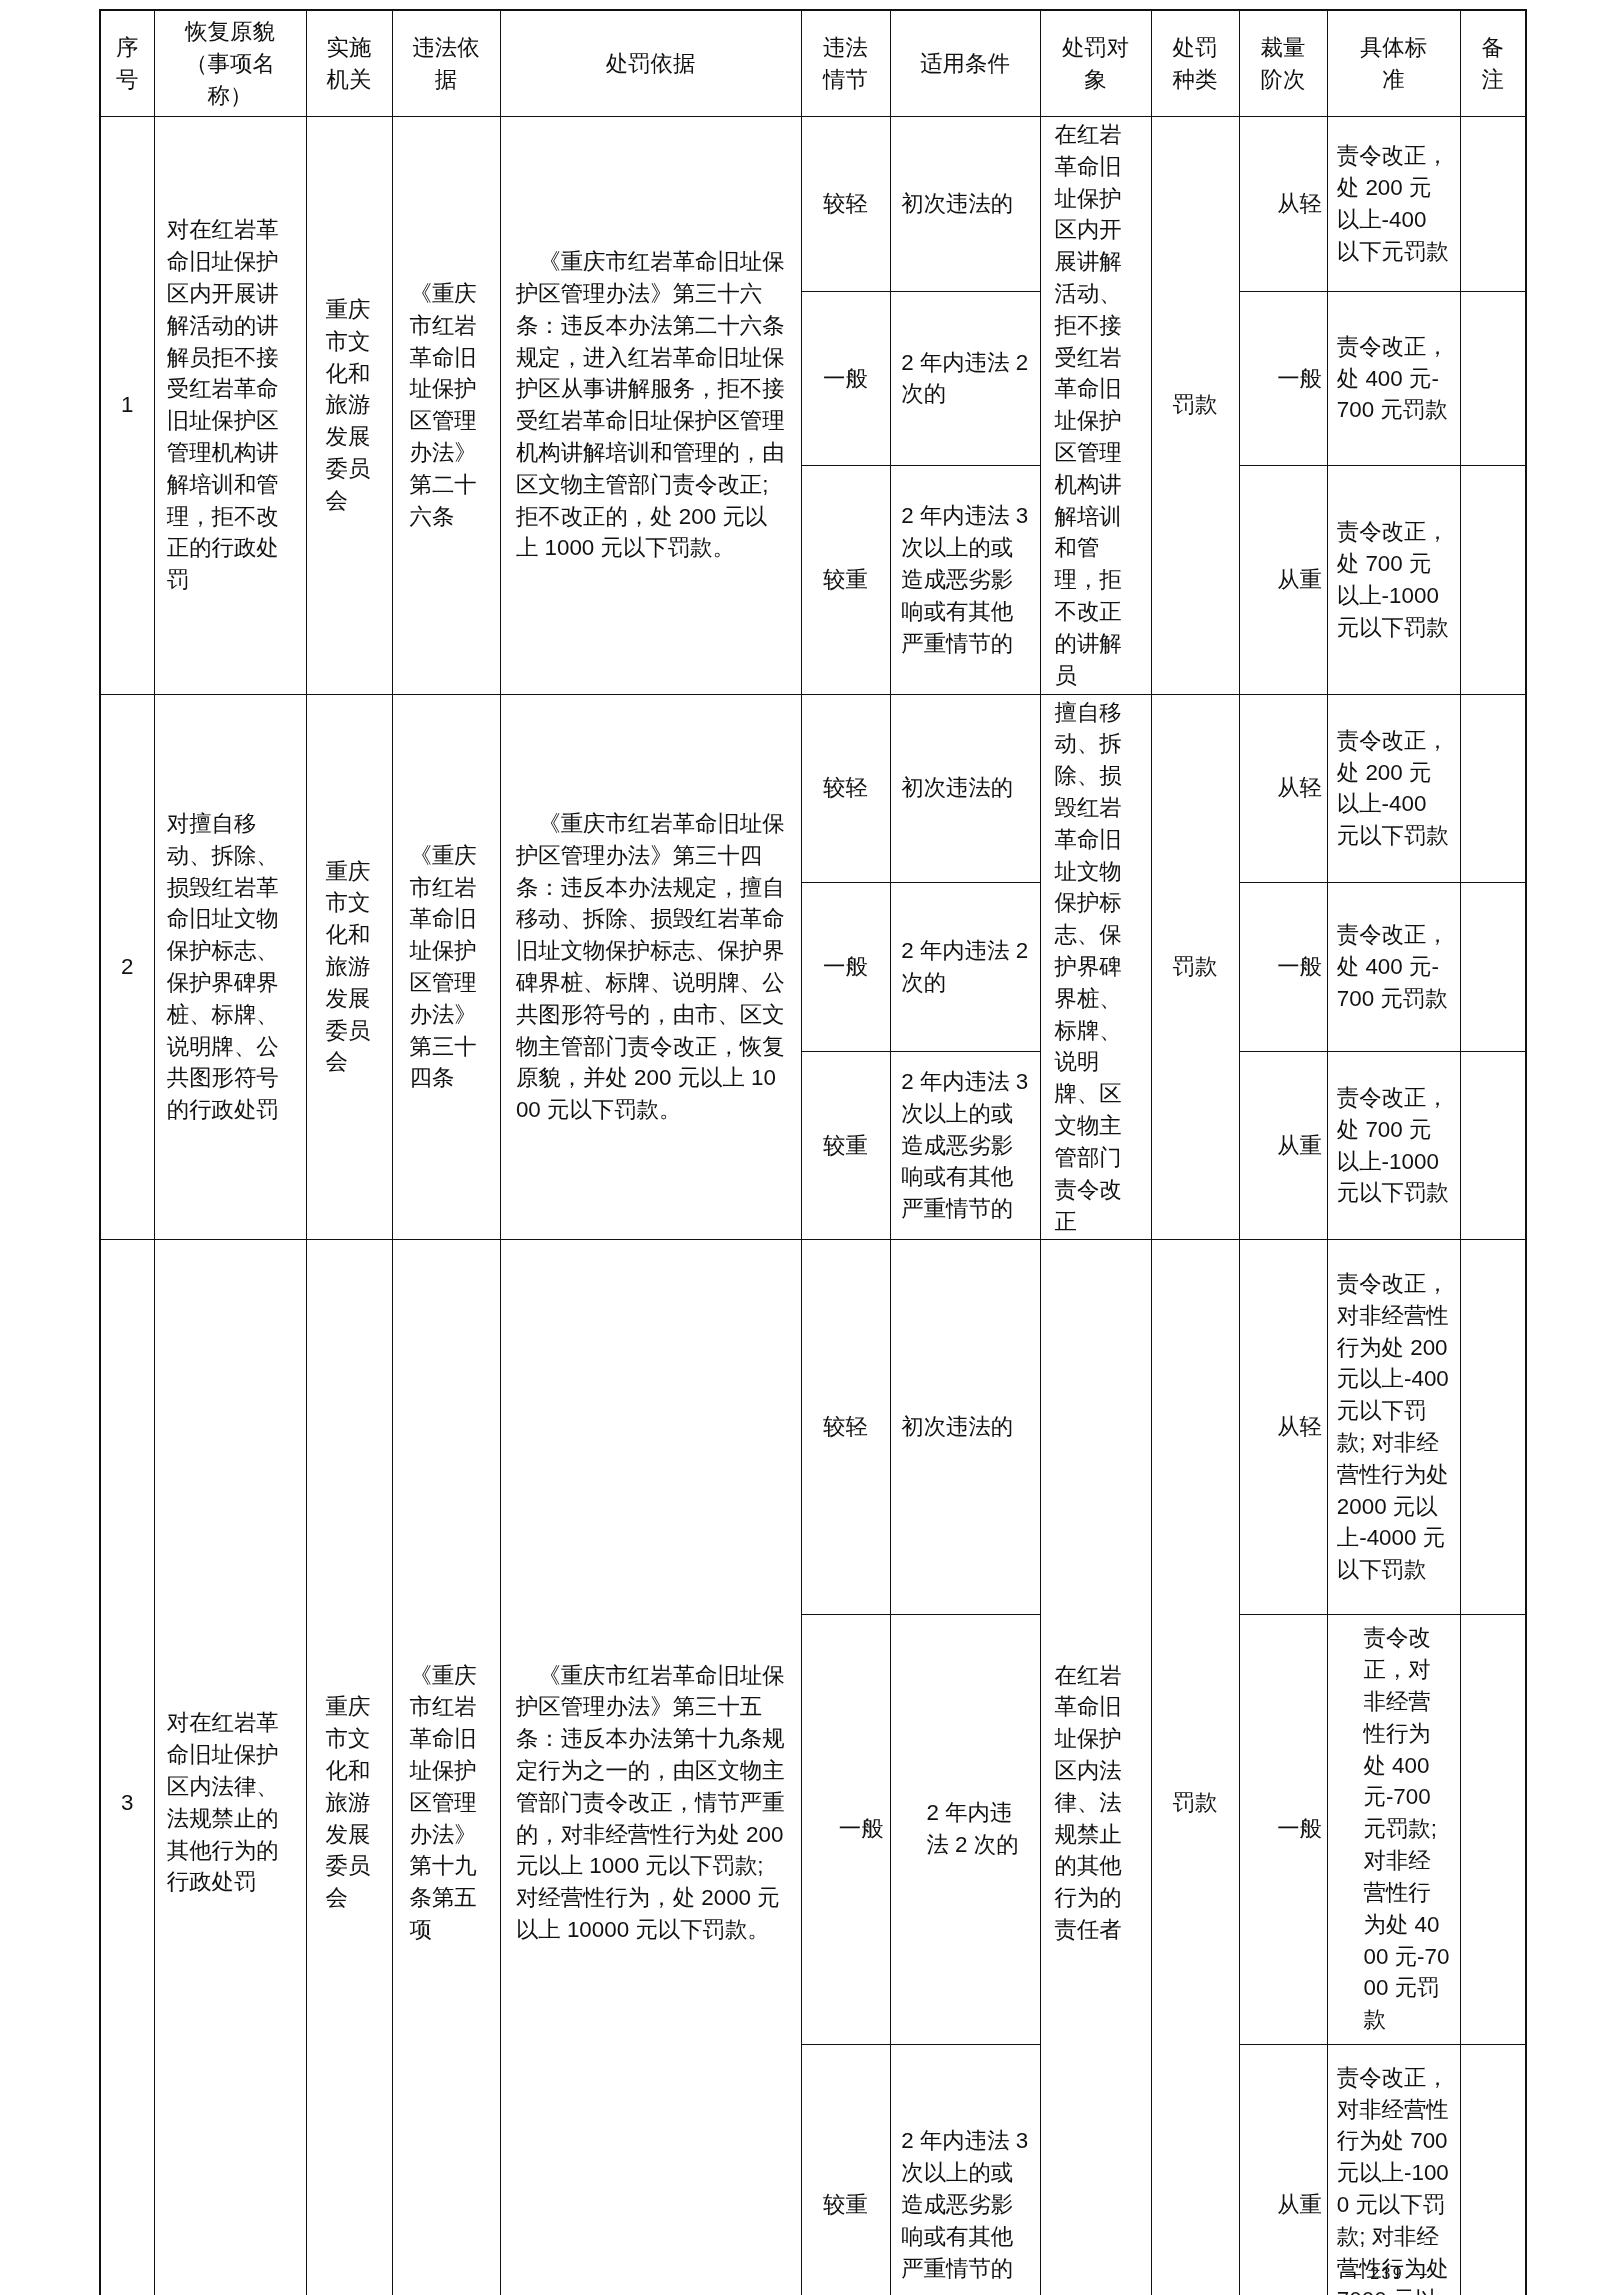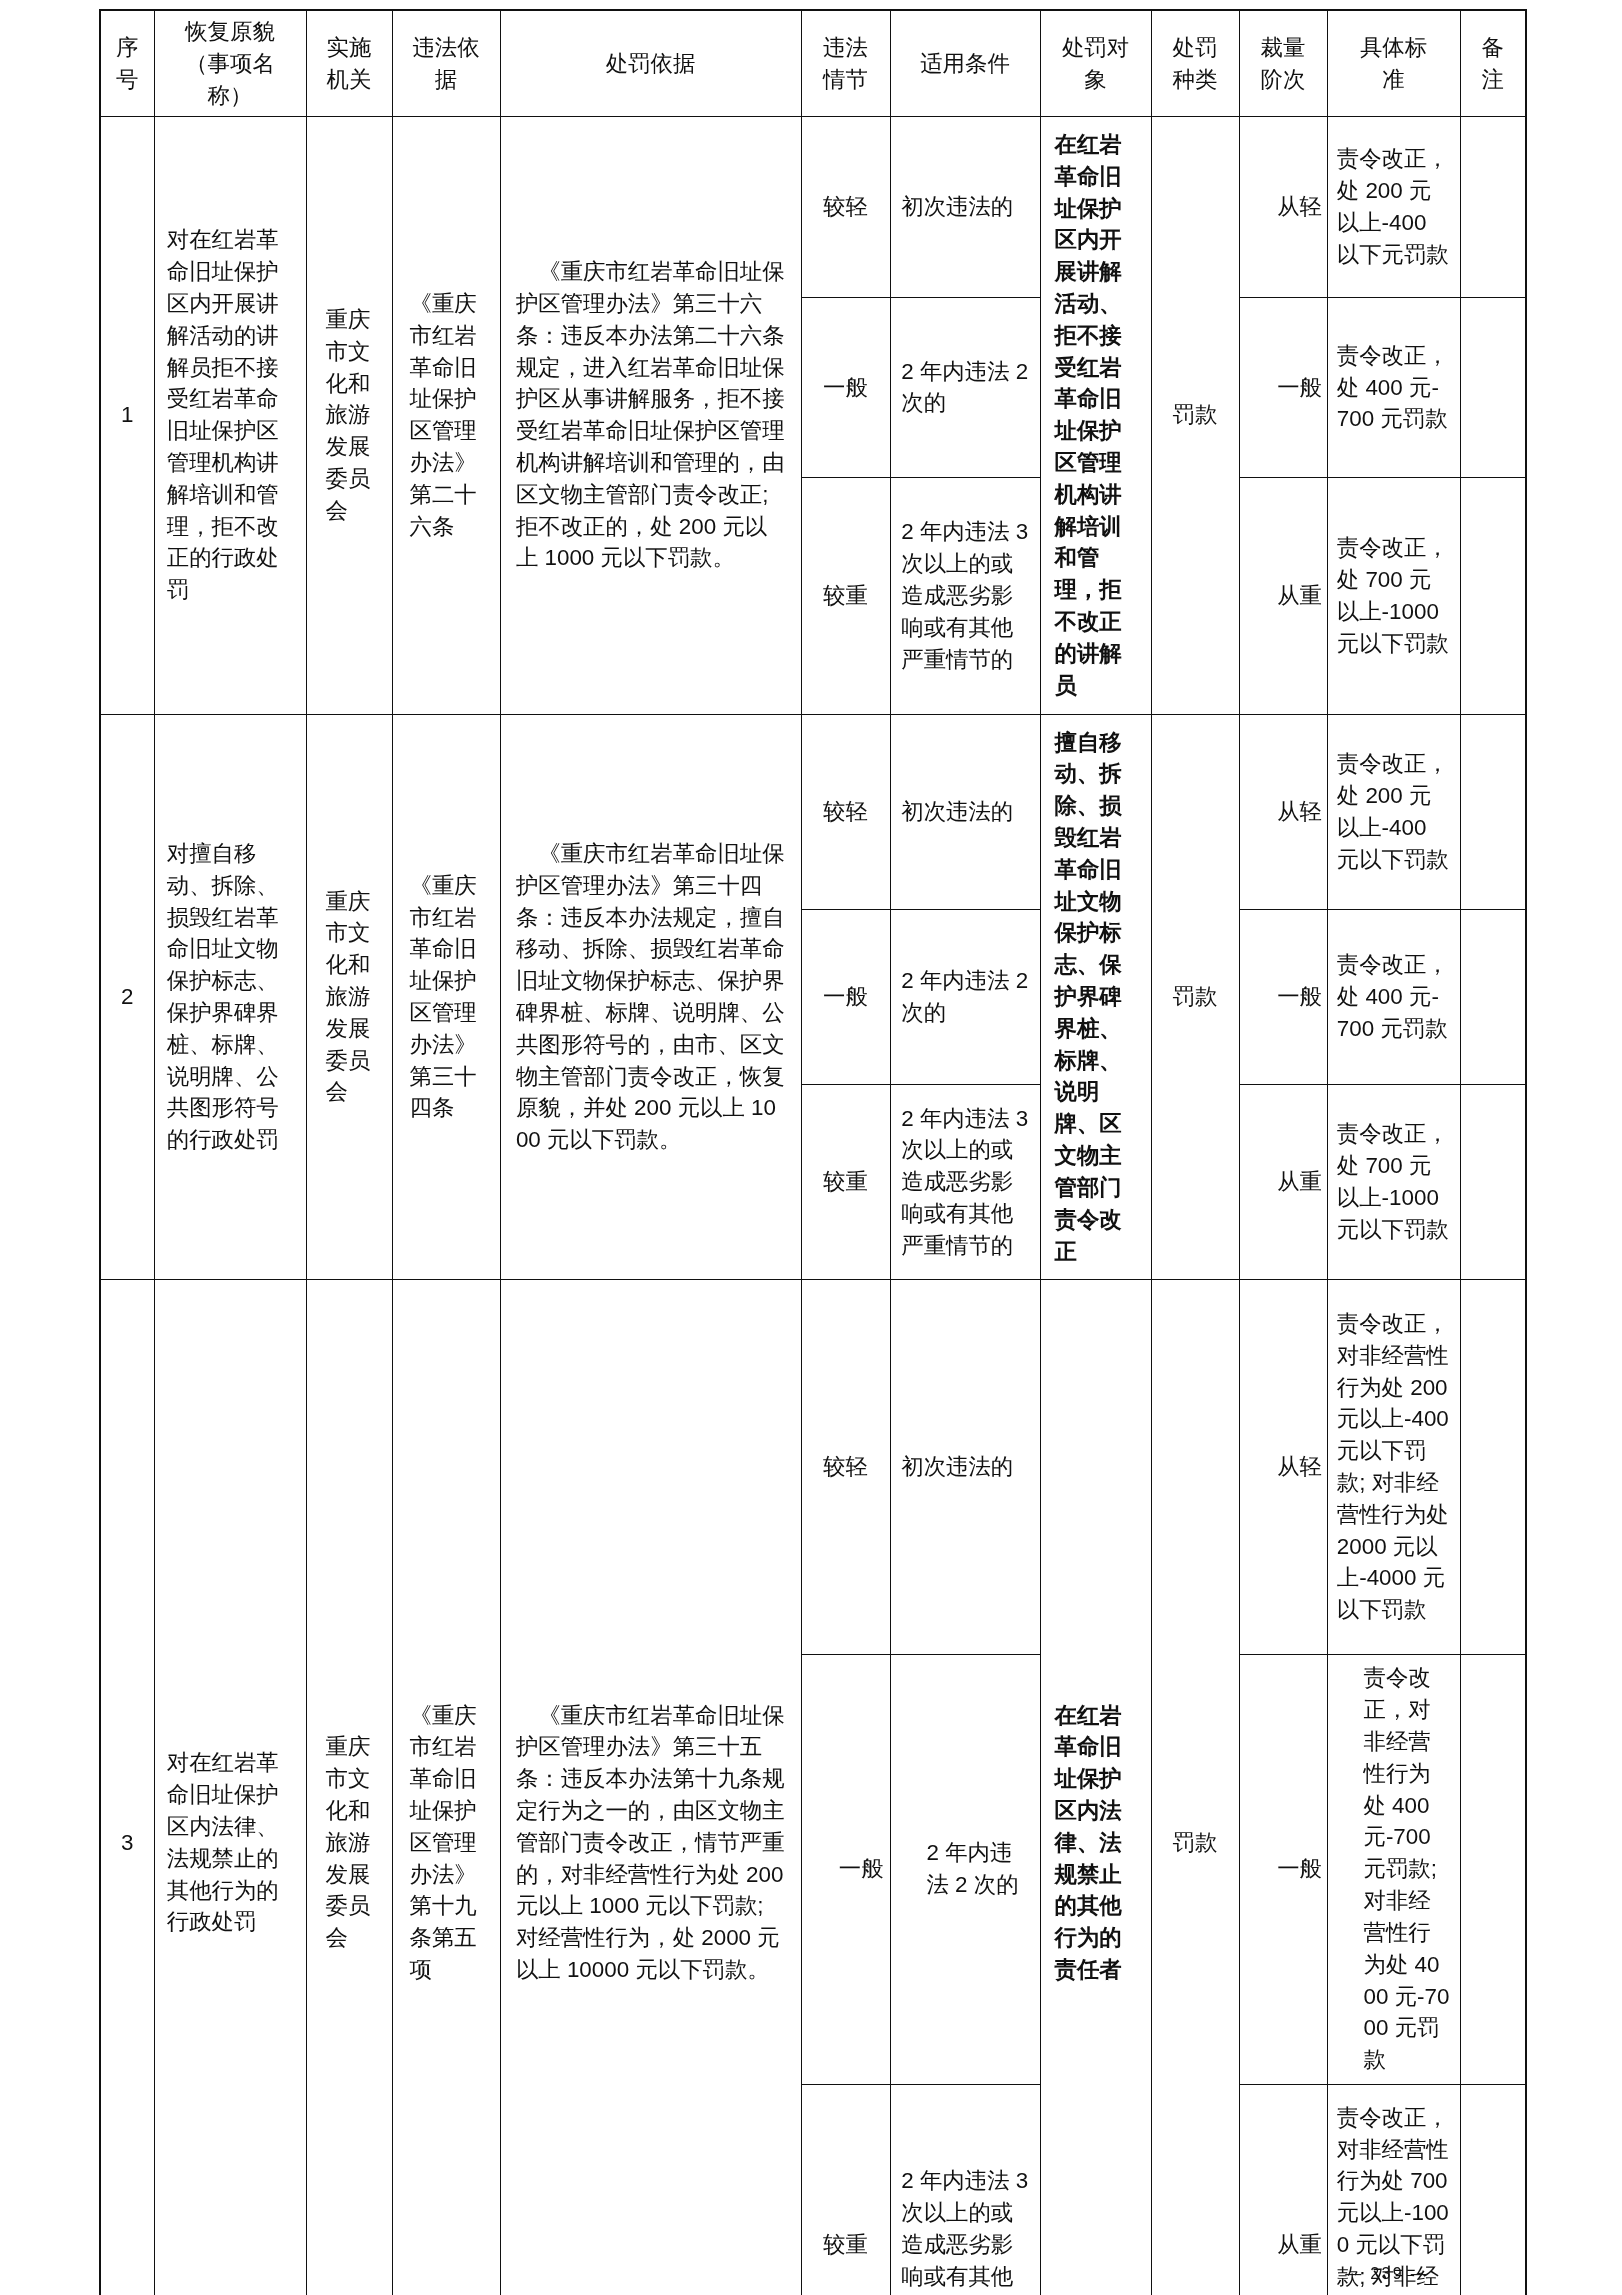--- a/index.html
+++ b/index.html
@@ -52,21 +52,21 @@
     height: 80px;
   }
   
   .c-seq      { text-align: center; font-size: 24px; }
   .c-violation{ text-align: left; padding: 7.7px 12.3px; margin-left: 12px; }
   .c-agency   { text-align: left; padding: 4.6px 19px; }
   .c-legal    { text-align: left; padding: 0 17px; }
   .c-pbasis   { text-align: left; padding: 10.8px 15.4px; text-indent: 1em; }
   .c-severity { text-align: center; padding: 3.1px 4.6px; }
   .c-cond     { text-align: left; padding: 4.6px 10.8px; }
-  .c-target   { text-align: left; padding: 12px 14px; font-weight: bold; }
+  .c-target   { text-align: left; padding: 2px 14px; }
   .c-ptype    { text-align: center; padding: 3.1px 4.6px; }
   .c-stage    { text-align: right; padding: 3.1px 4.6px; }
   .c-standard { text-align: left; padding: 7.7px 9.3px; }
   .c-remark   { padding: 3.1px; }
 
   
   tr.r1a td { height: 153px; }
   tr.r1b td { height: 153px; }
   tr.r1c td { height: 205px; }
   tr.r2a td { height: 164px; }

